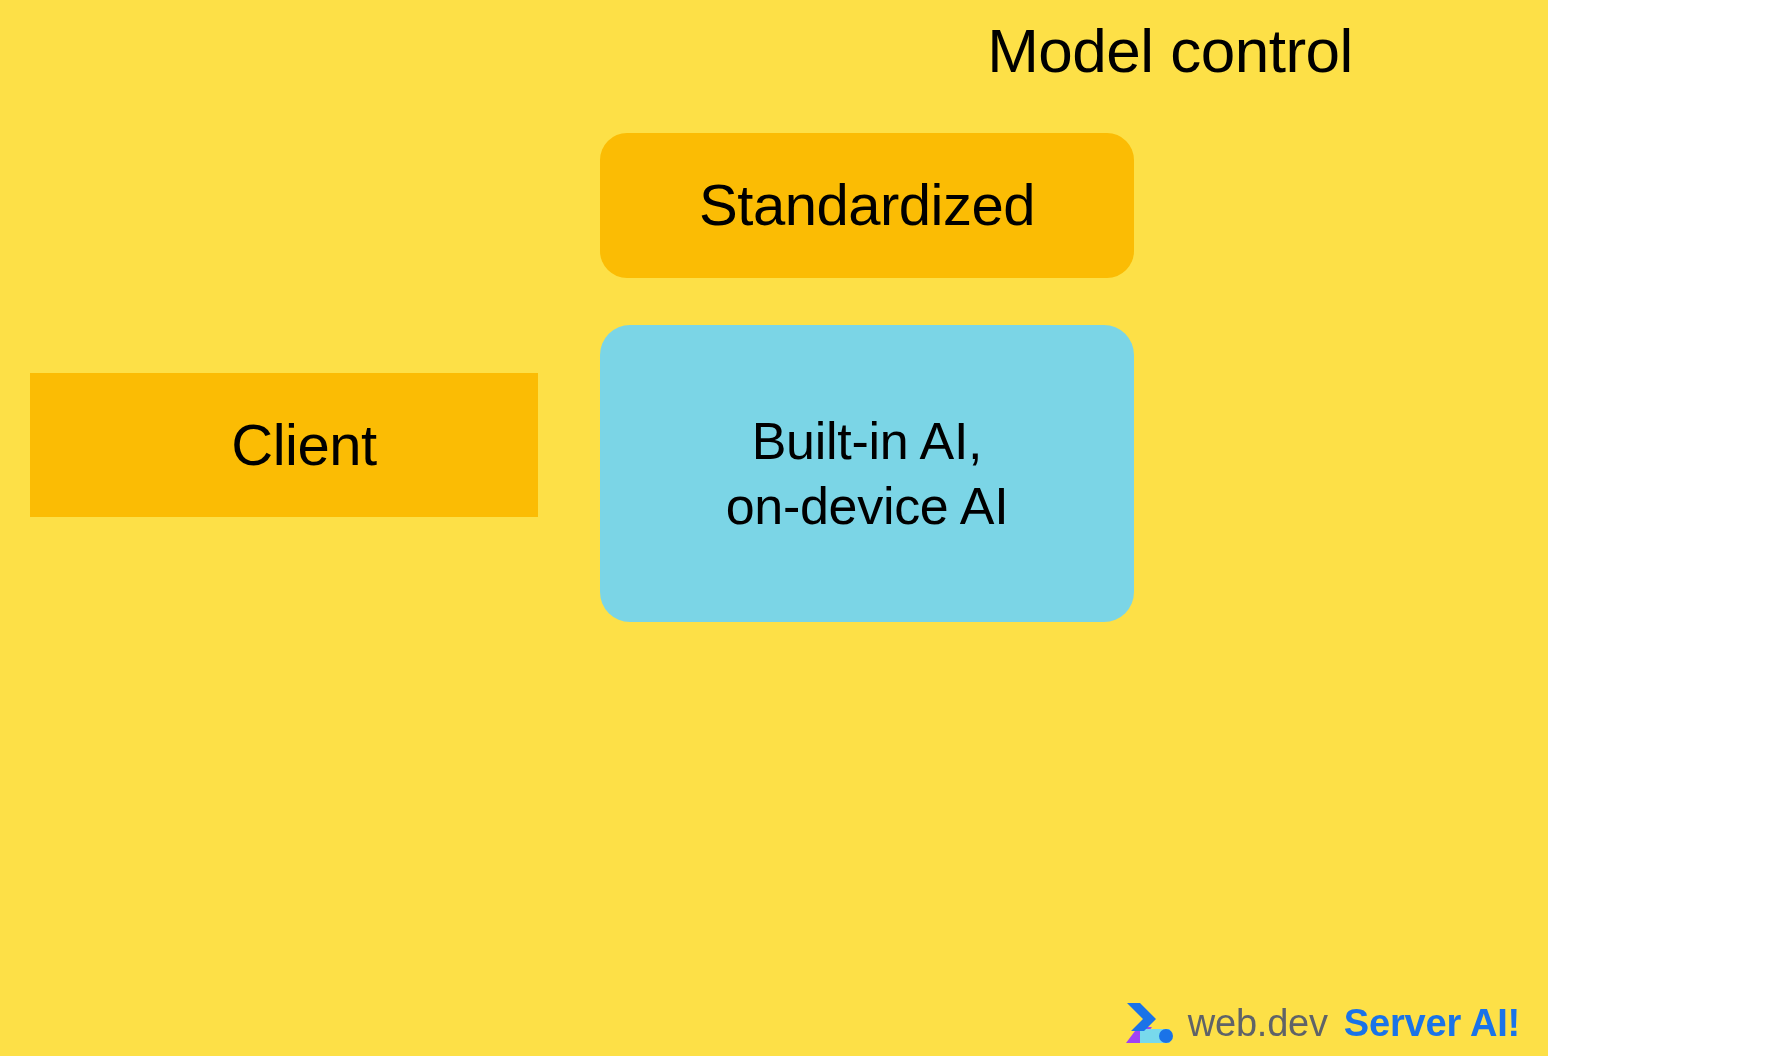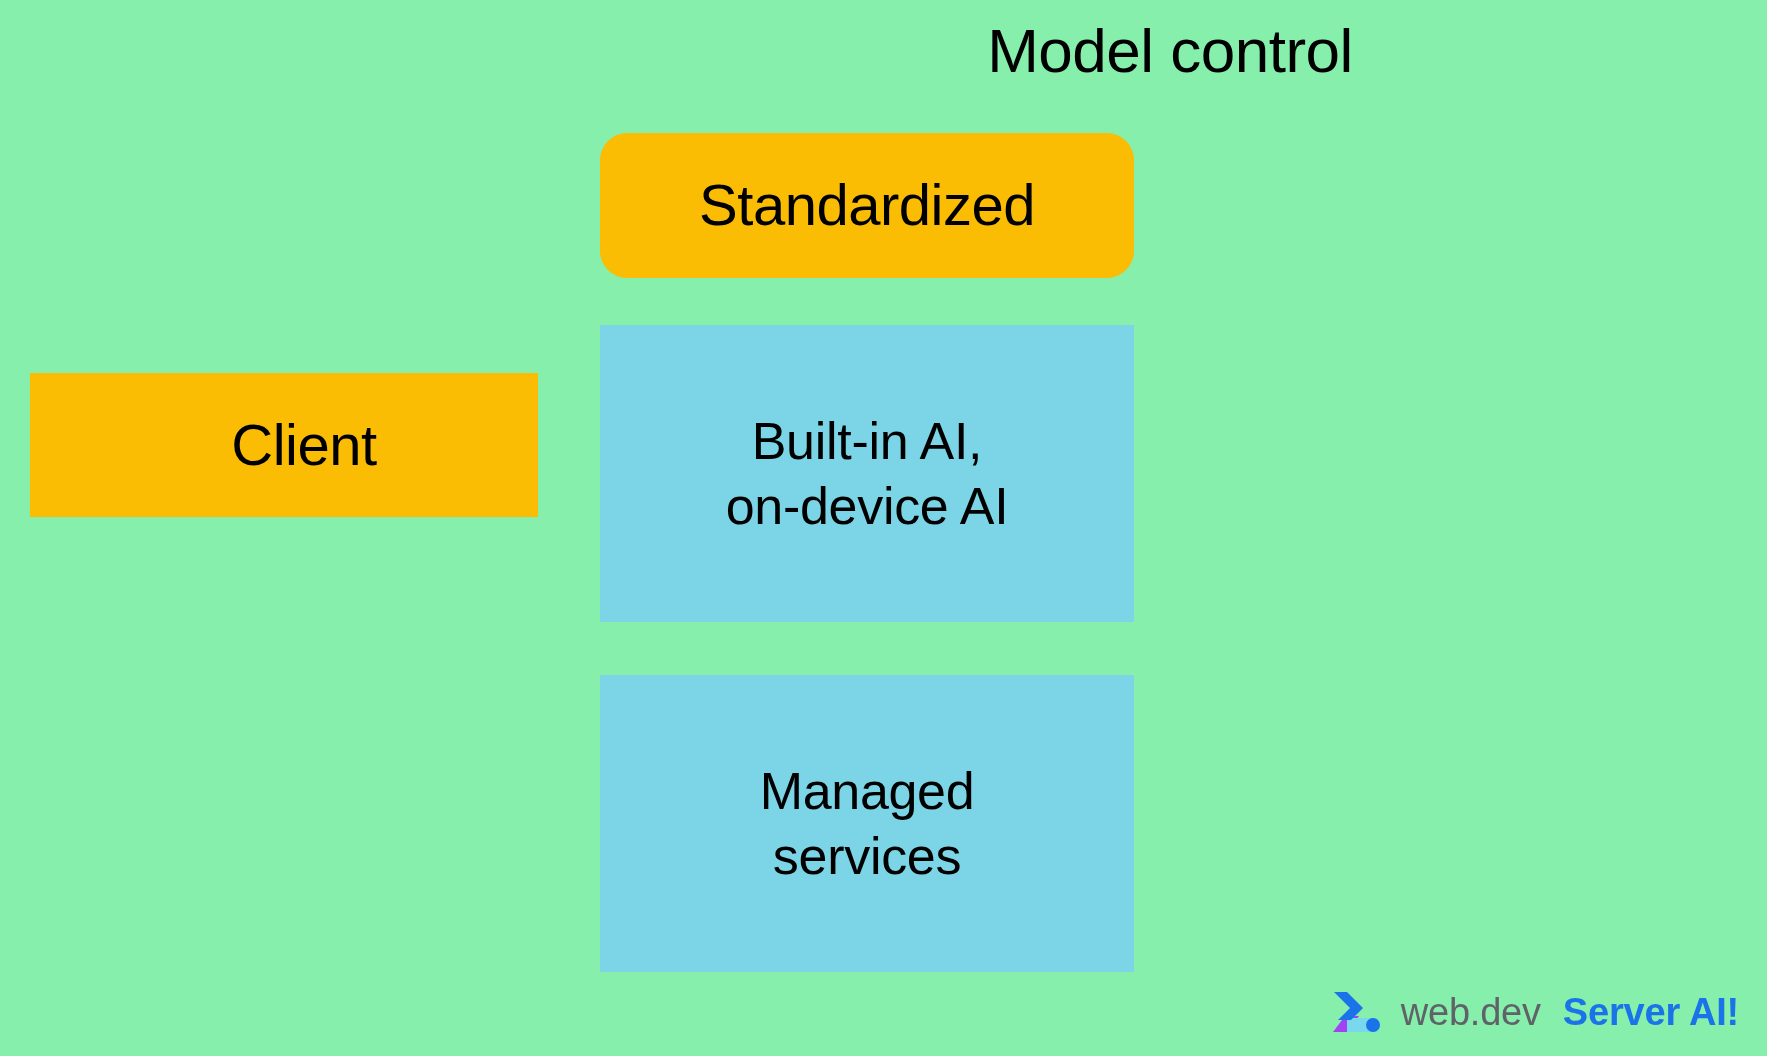--- a/index.html
+++ b/index.html
@@ -7,23 +7,23 @@
     margin: 0;
     padding: 0;
     background: #ffffff;
   }
   body {
     font-family: "Liberation Sans", "DejaVu Sans", sans-serif;
     -webkit-font-smoothing: antialiased;
   }
   .canvas {
     position: relative;
-    width: 1767px;
+    width: 1548px;
     height: 1056px;
-    background: #86efac;
+    background: #fde047;
     overflow: hidden;
   }
 
   
   .chart-title {
     position: absolute;
     left: 600px;
     top: 10px;
     width: 1140px;
     height: 80px;
@@ -63,20 +63,21 @@
     line-height: 1.05;
     padding-left: 40px;
   }
   .cell-body {
     background: #7bd5e6;
     font-size: 52px;
     font-weight: 400;
     letter-spacing: -0.3px;
     line-height: 1.25;
     padding: 17px 18px;
+    border-radius: 30px;
   }
   .axis-label {
     position: absolute;
     display: flex;
     align-items: center;
     justify-content: center;
     font-size: 56px;
     font-weight: 500;
     letter-spacing: -0.5px;
     color: #000000;
@@ -93,24 +94,24 @@
 
   .label-col { left: 30px; width: 508px; }
   .label-client   { top: 373px; height: 144px; }
   .label-platform { top: 580px; height: 92px;  }
   .label-server   { top: 745px; height: 142px; }
 
   
   .footer-logo {
     position: absolute;
     right: 28px;
-    bottom: 18px;
+    bottom: 7px;
     display: flex;
     align-items: center;
-    gap: 20px;
+    gap: 14px;
     height: 52px;
   }
   .logo-mark {
     width: 52px;
     height: 48px;
     flex: 0 0 auto;
     display: block;
   }
   .logo-wordmark {
     font-size: 38px;
@@ -138,21 +139,20 @@
   <div class="cell cell-head col-1 head-row">Standardized</div>
 
 
   <div class="cell cell-rowlabel label-col label-client">Client</div>
 
 
 
   <div class="cell cell-body col-1 row-1">Built-in AI,<br>on-device AI</div>
 
 
-  <div class="cell cell-body col-1 row-2">Managed<br>services</div>
 
 
   <div class="footer-logo">
     <svg class="logo-mark" viewBox="0 0 52 48" xmlns="http://www.w3.org/2000/svg">
 
       <path d="M4 44 L16 28 L30 28 L18 44 Z" fill="#a142f4"></path>
 
       <path d="M18 30 L48 30 L48 44 L18 44 Z" fill="#78d9ec"></path>
 
       <path d="M5 4 L18 4 L34 20 L22 32 L9 32 L21 20 Z" fill="#1a73e8"></path>

